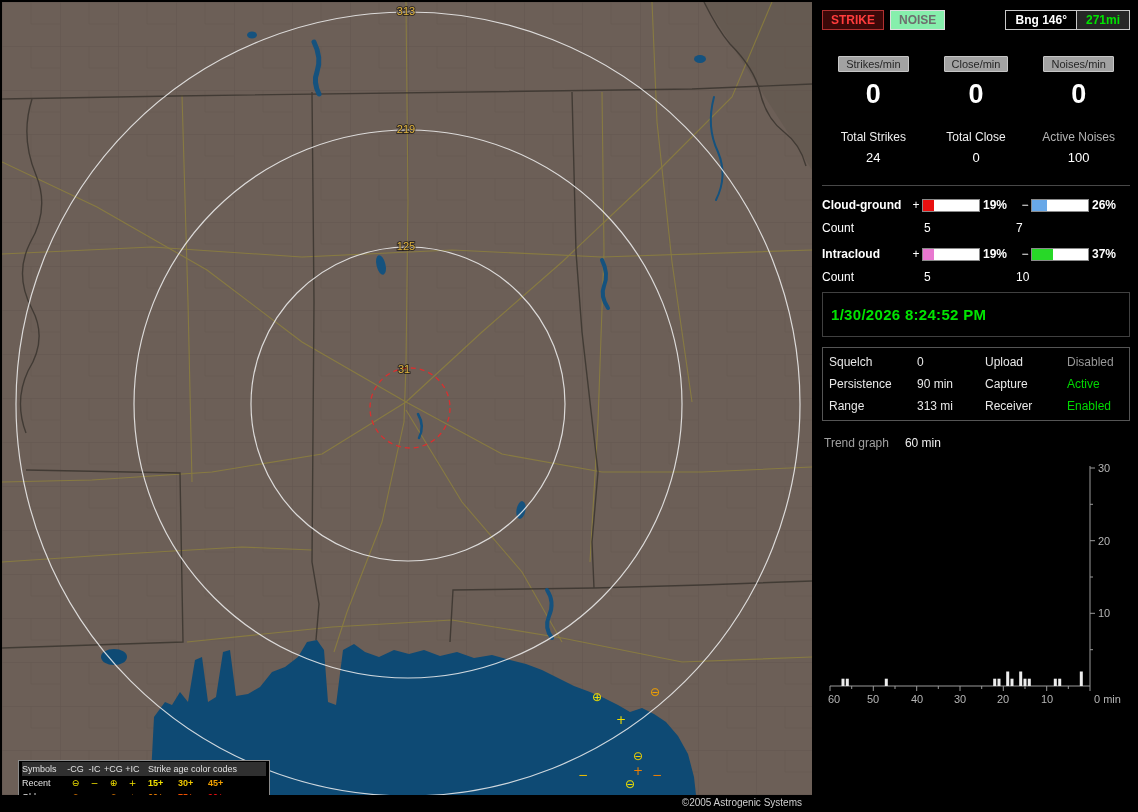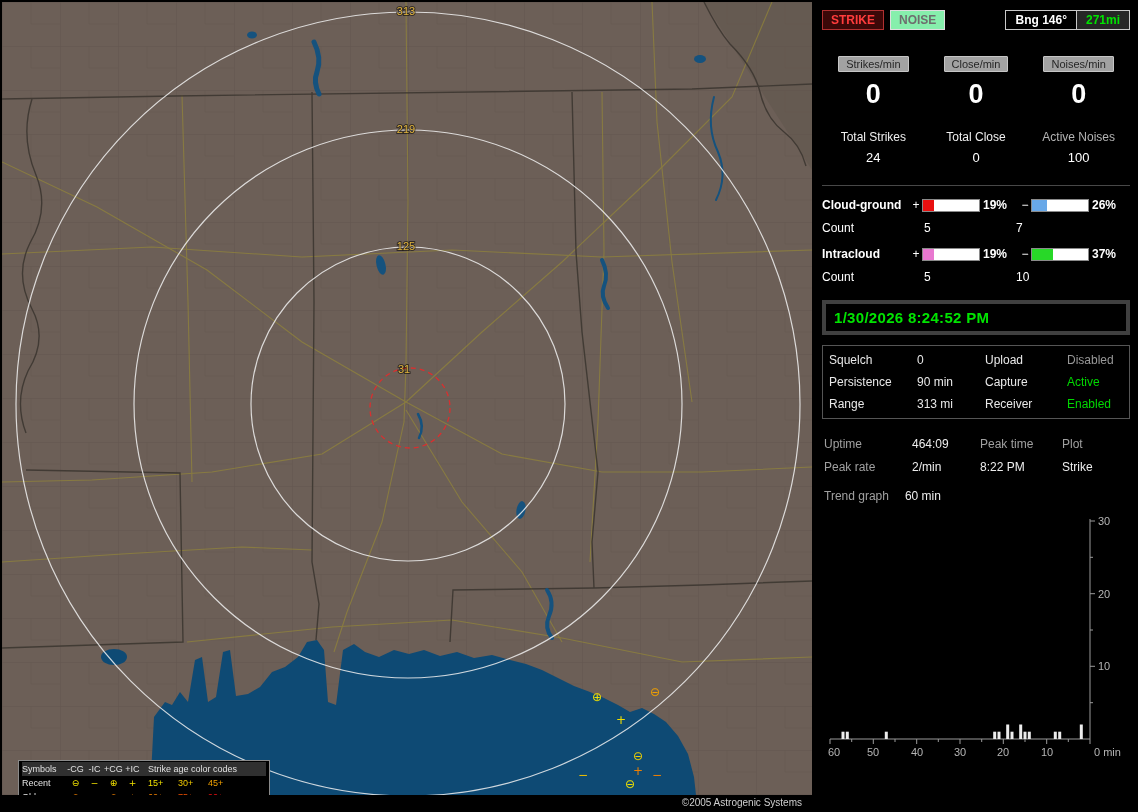--- a/index.html
+++ b/index.html
@@ -19,21 +19,21 @@
   
   .legend {position:absolute; left:0; bottom:3px; width:252px; background:#000;
            border:1px solid #8a8a8a; color:#e0e0e0; font-size:9px; padding:1px 3px 2px;
            box-sizing:border-box;margin-left:16px;}
   .lg-row {display:flex; align-items:center; height:14px;}
   .lg-head {background:#303030;}
   .lg-c1 {width:44px;}
   .lg-sym {width:19px; text-align:center;}
   .lg-glyph {font-family:"DejaVu Sans", sans-serif;}
   .lg-ages {display:flex; margin-left:6px; flex:1;}
-  .lg-age {width:30px;}
+  .lg-age {width:30px;font-weight:bold;}
   .lg-age-header {margin-left:6px; flex:1;}
 
   
   .sidebar {position:absolute; left:814px; top:0; width:324px; height:812px; box-sizing:border-box;
             padding:10px 8px 4px; color:#e8e8e8; font-size:12px;}
   .top-panel {display:flex; align-items:center; gap:6px;}
   .btn {font-family:inherit; font-size:12px; font-weight:bold; padding:2px 8px; cursor:pointer;}
   .btn-strike {background:#3c0808; border:1px solid #b03030; color:#ff3c3c;}
   .btn-noise {background:#86efac; border:1px solid #dedede; color:#6e6e6e;}
   .bng-box {margin-left:auto; display:flex; align-items:center; border:1px solid #c8c8c8;}
@@ -55,21 +55,21 @@
   .dlabel {width:88px; font-weight:bold; color:#fff;}
   .sign {width:12px; text-align:center; color:#fff;}
   .pbar {width:56px; height:11px; background:#fff; border:1px solid #8a8a8a;
          position:relative; overflow:hidden;}
   .fill {position:absolute; left:0; top:0; height:100%;}
   .pct {width:36px; font-weight:bold; color:#fff; margin-left:3px;}
   .count-row {display:flex; margin-top:9px; color:#fff;}
   .clabel {width:88px;}
   .ca {width:106px; padding-left:14px; box-sizing:border-box;}
 
-  .dt-box {margin-top:16px; border:4px solid #404040; padding:5px 8px;}
+  .dt-box {margin-top:8px; border:1px solid #404040; padding:13px 8px;}
   .dt {color:#00e400; font-weight:bold; font-size:15px; letter-spacing:.3px;}
 
   .set-box {margin-top:10px; border:1px solid #555; padding:7px 6px; display:grid;
             grid-template-columns:88px 68px 82px 1fr; row-gap:8px;}
 
   .perf {margin-top:18px; display:grid; grid-template-columns:88px 68px 82px 1fr;
          row-gap:9px; padding:0 6px 0 2px;}
   .glabel {color:#a0a0a0;}
   .gvalue {color:#ededed;}
 
@@ -291,31 +291,20 @@
       <span>90 min</span>
       <span>Capture</span>
       <span style="color: rgb(0, 216, 0); fill: rgb(0, 216, 0);">Active</span>
 
       <span>Range</span>
       <span>313 mi</span>
       <span>Receiver</span>
       <span style="color: rgb(0, 216, 0); fill: rgb(0, 216, 0);">Enabled</span>
     </div>
 
-    <div class="perf">
-      <span class="glabel">Uptime</span>
-      <span class="gvalue">464:09</span>
-      <span class="glabel">Peak time</span>
-      <span class="glabel">Plot</span>
-
-      <span class="glabel">Peak rate</span>
-      <span class="gvalue">2/min</span>
-      <span class="gvalue">8:22 PM</span>
-      <span class="gvalue">Strike</span>
-    </div>
 
     <div class="trend-row">
       <span class="glabel">Trend graph</span>
       <span class="gvalue">60 min</span>
     </div>
 
     <svg class="trend-svg" width="308" height="260" viewBox="0 0 308 260">
       <g stroke="#9a9a9a" stroke-width="1">
         <line x1="268" y1="8" x2="268" y2="228"></line>
         <line x1="8" y1="228" x2="268" y2="228"></line>

